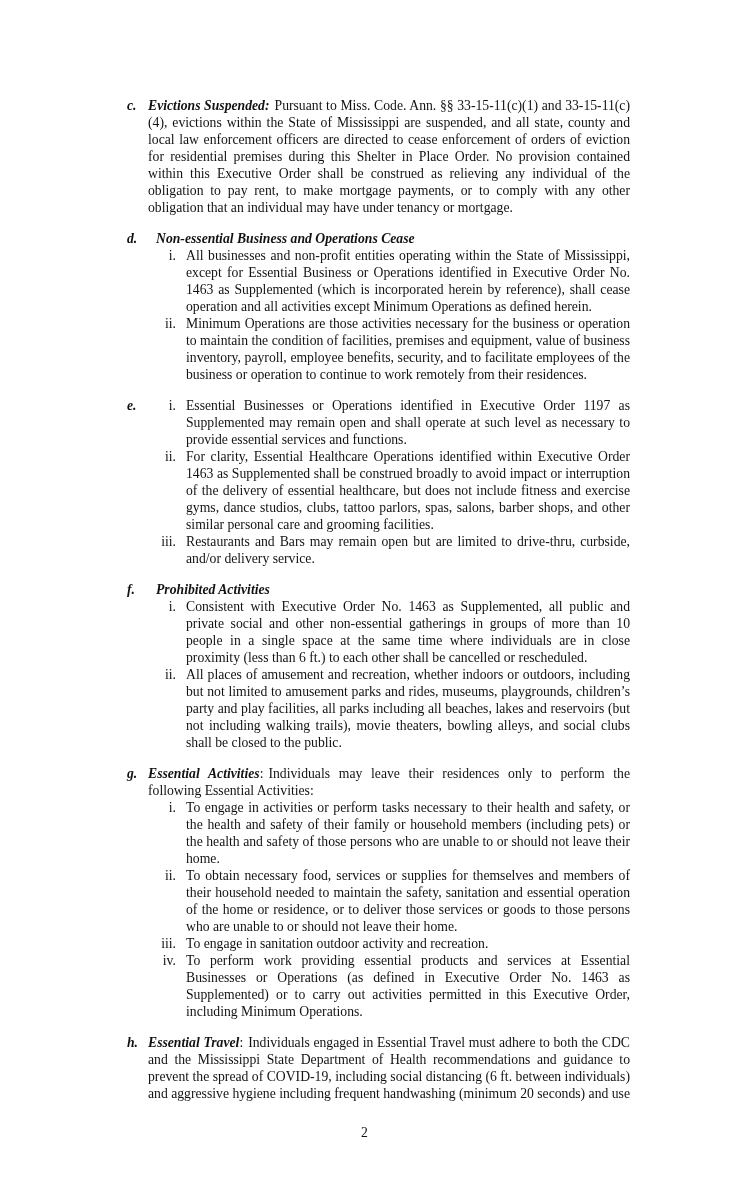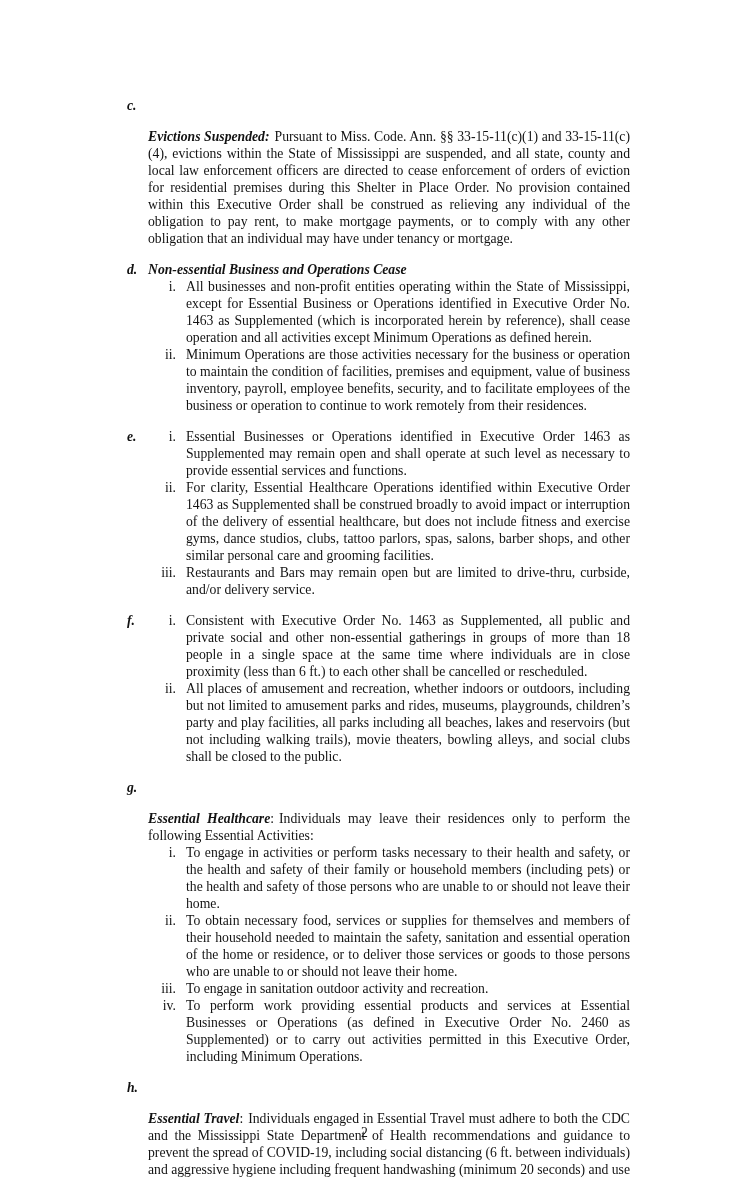--- a/index.html
+++ b/index.html
@@ -22,22 +22,22 @@
     margin-bottom: 14px;
   }
   .letter {
     flex: none;
     width: 21px;
     font-weight: bold;
     font-style: italic;
   }
   .body { flex: 1; min-width: 0; }
   .bi { font-weight: bold; font-style: italic; }
-  .para { text-align: justify; margin-top: 31px; }
-  .heading-line { text-align: left; }
+  .para { text-align: justify; }
+  .heading-line { text-align: left; margin-left: 8px; }
   .gap { display: inline-block; width: 5px; }
   .item { display: flex; }
   .numeral {
     flex: none;
     width: 38px;
     text-align: right;
     padding-right: 10px;
   }
   .itext {
     flex: 1;
@@ -77,66 +77,67 @@
         <p class="itext">Minimum Operations are those activities necessary for the business or operation to maintain the condition of facilities, premises and equipment, value of business inventory, payroll, employee benefits, security, and to facilitate employees of the business or operation to continue to work remotely from their residences.</p>
       </div>
     </div>
   </div>
 
   <div class="section">
     <span class="letter">e.</span>
     <div class="body">
       <div class="item">
         <span class="numeral">i.</span>
-        <p class="itext">Essential Businesses or Operations identified in Executive Order 1463 as Supplemented may remain open and shall operate at such level as necessary to provide essential services and functions.</p>
+        <p class="itext">Essential Businesses or Operations identified in Executive Order 1197 as Supplemented may remain open and shall operate at such level as necessary to provide essential services and functions.</p>
       </div>
       <div class="item">
         <span class="numeral">ii.</span>
         <p class="itext">For clarity, Essential Healthcare Operations identified within Executive Order 1463 as Supplemented shall be construed broadly to avoid impact or interruption of the delivery of essential healthcare, but does not include fitness and exercise gyms, dance studios, clubs, tattoo parlors, spas, salons, barber shops, and other similar personal care and grooming facilities.</p>
       </div>
       <div class="item">
         <span class="numeral">iii.</span>
         <p class="itext">Restaurants and Bars may remain open but are limited to drive-thru, curbside, and/or delivery service.</p>
       </div>
     </div>
   </div>
 
   <div class="section">
     <span class="letter">f.</span>
     <div class="body">
+      <p class="heading-line bi">Prohibited Activities</p>
       <div class="item">
         <span class="numeral">i.</span>
-        <p class="itext">Consistent with Executive Order No. 1463 as Supplemented, all public and private social and other non-essential gatherings in groups of more than 18 people in a single space at the same time where individuals are in close proximity (less than 6 ft.) to each other shall be cancelled or rescheduled.</p>
+        <p class="itext">Consistent with Executive Order No. 1463 as Supplemented, all public and private social and other non-essential gatherings in groups of more than 10 people in a single space at the same time where individuals are in close proximity (less than 6 ft.) to each other shall be cancelled or rescheduled.</p>
       </div>
       <div class="item">
         <span class="numeral">ii.</span>
         <p class="itext">All places of amusement and recreation, whether indoors or outdoors, including but not limited to amusement parks and rides, museums, playgrounds, children’s party and play facilities, all parks including all beaches, lakes and reservoirs (but not including walking trails), movie theaters, bowling alleys, and social clubs shall be closed to the public.</p>
       </div>
     </div>
   </div>
 
   <div class="section">
     <span class="letter">g.</span>
     <div class="body">
-      <p class="para"><span class="bi">Essential Healthcare</span><span>:</span><span class="gap"></span><span>Individuals may leave their residences only to perform the following Essential Activities:</span></p>
+      <p class="para"><span class="bi">Essential Activities</span><span>:</span><span class="gap"></span><span>Individuals may leave their residences only to perform the following Essential Activities:</span></p>
       <div class="item">
         <span class="numeral">i.</span>
         <p class="itext">To engage in activities or perform tasks necessary to their health and safety, or the health and safety of their family or household members (including pets) or the health and safety of those persons who are unable to or should not leave their home.</p>
       </div>
       <div class="item">
         <span class="numeral">ii.</span>
         <p class="itext">To obtain necessary food, services or supplies for themselves and members of their household needed to maintain the safety, sanitation and essential operation of the home or residence, or to deliver those services or goods to those persons who are unable to or should not leave their home.</p>
       </div>
       <div class="item">
         <span class="numeral">iii.</span>
         <p class="itext">To engage in sanitation outdoor activity and recreation.</p>
       </div>
       <div class="item">
         <span class="numeral">iv.</span>
-        <p class="itext">To perform work providing essential products and services at Essential Businesses or Operations (as defined in Executive Order No. 2460 as Supplemented) or to carry out activities permitted in this Executive Order, including Minimum Operations.</p>
+        <p class="itext">To perform work providing essential products and services at Essential Businesses or Operations (as defined in Executive Order No. 1463 as Supplemented) or to carry out activities permitted in this Executive Order, including Minimum Operations.</p>
       </div>
     </div>
   </div>
 
   <div class="section">
     <span class="letter">h.</span>
     <div class="body">
       <p class="para"><span class="bi">Essential Travel</span><span>:</span><span class="gap"></span><span>Individuals engaged in Essential Travel must adhere to both the CDC and the Mississippi State Department of Health recommendations and guidance to prevent the spread of COVID-19, including social distancing (6 ft. between individuals) and aggressive hygiene including frequent handwashing (minimum 20 seconds) and use</span></p>
     </div>
   </div>

